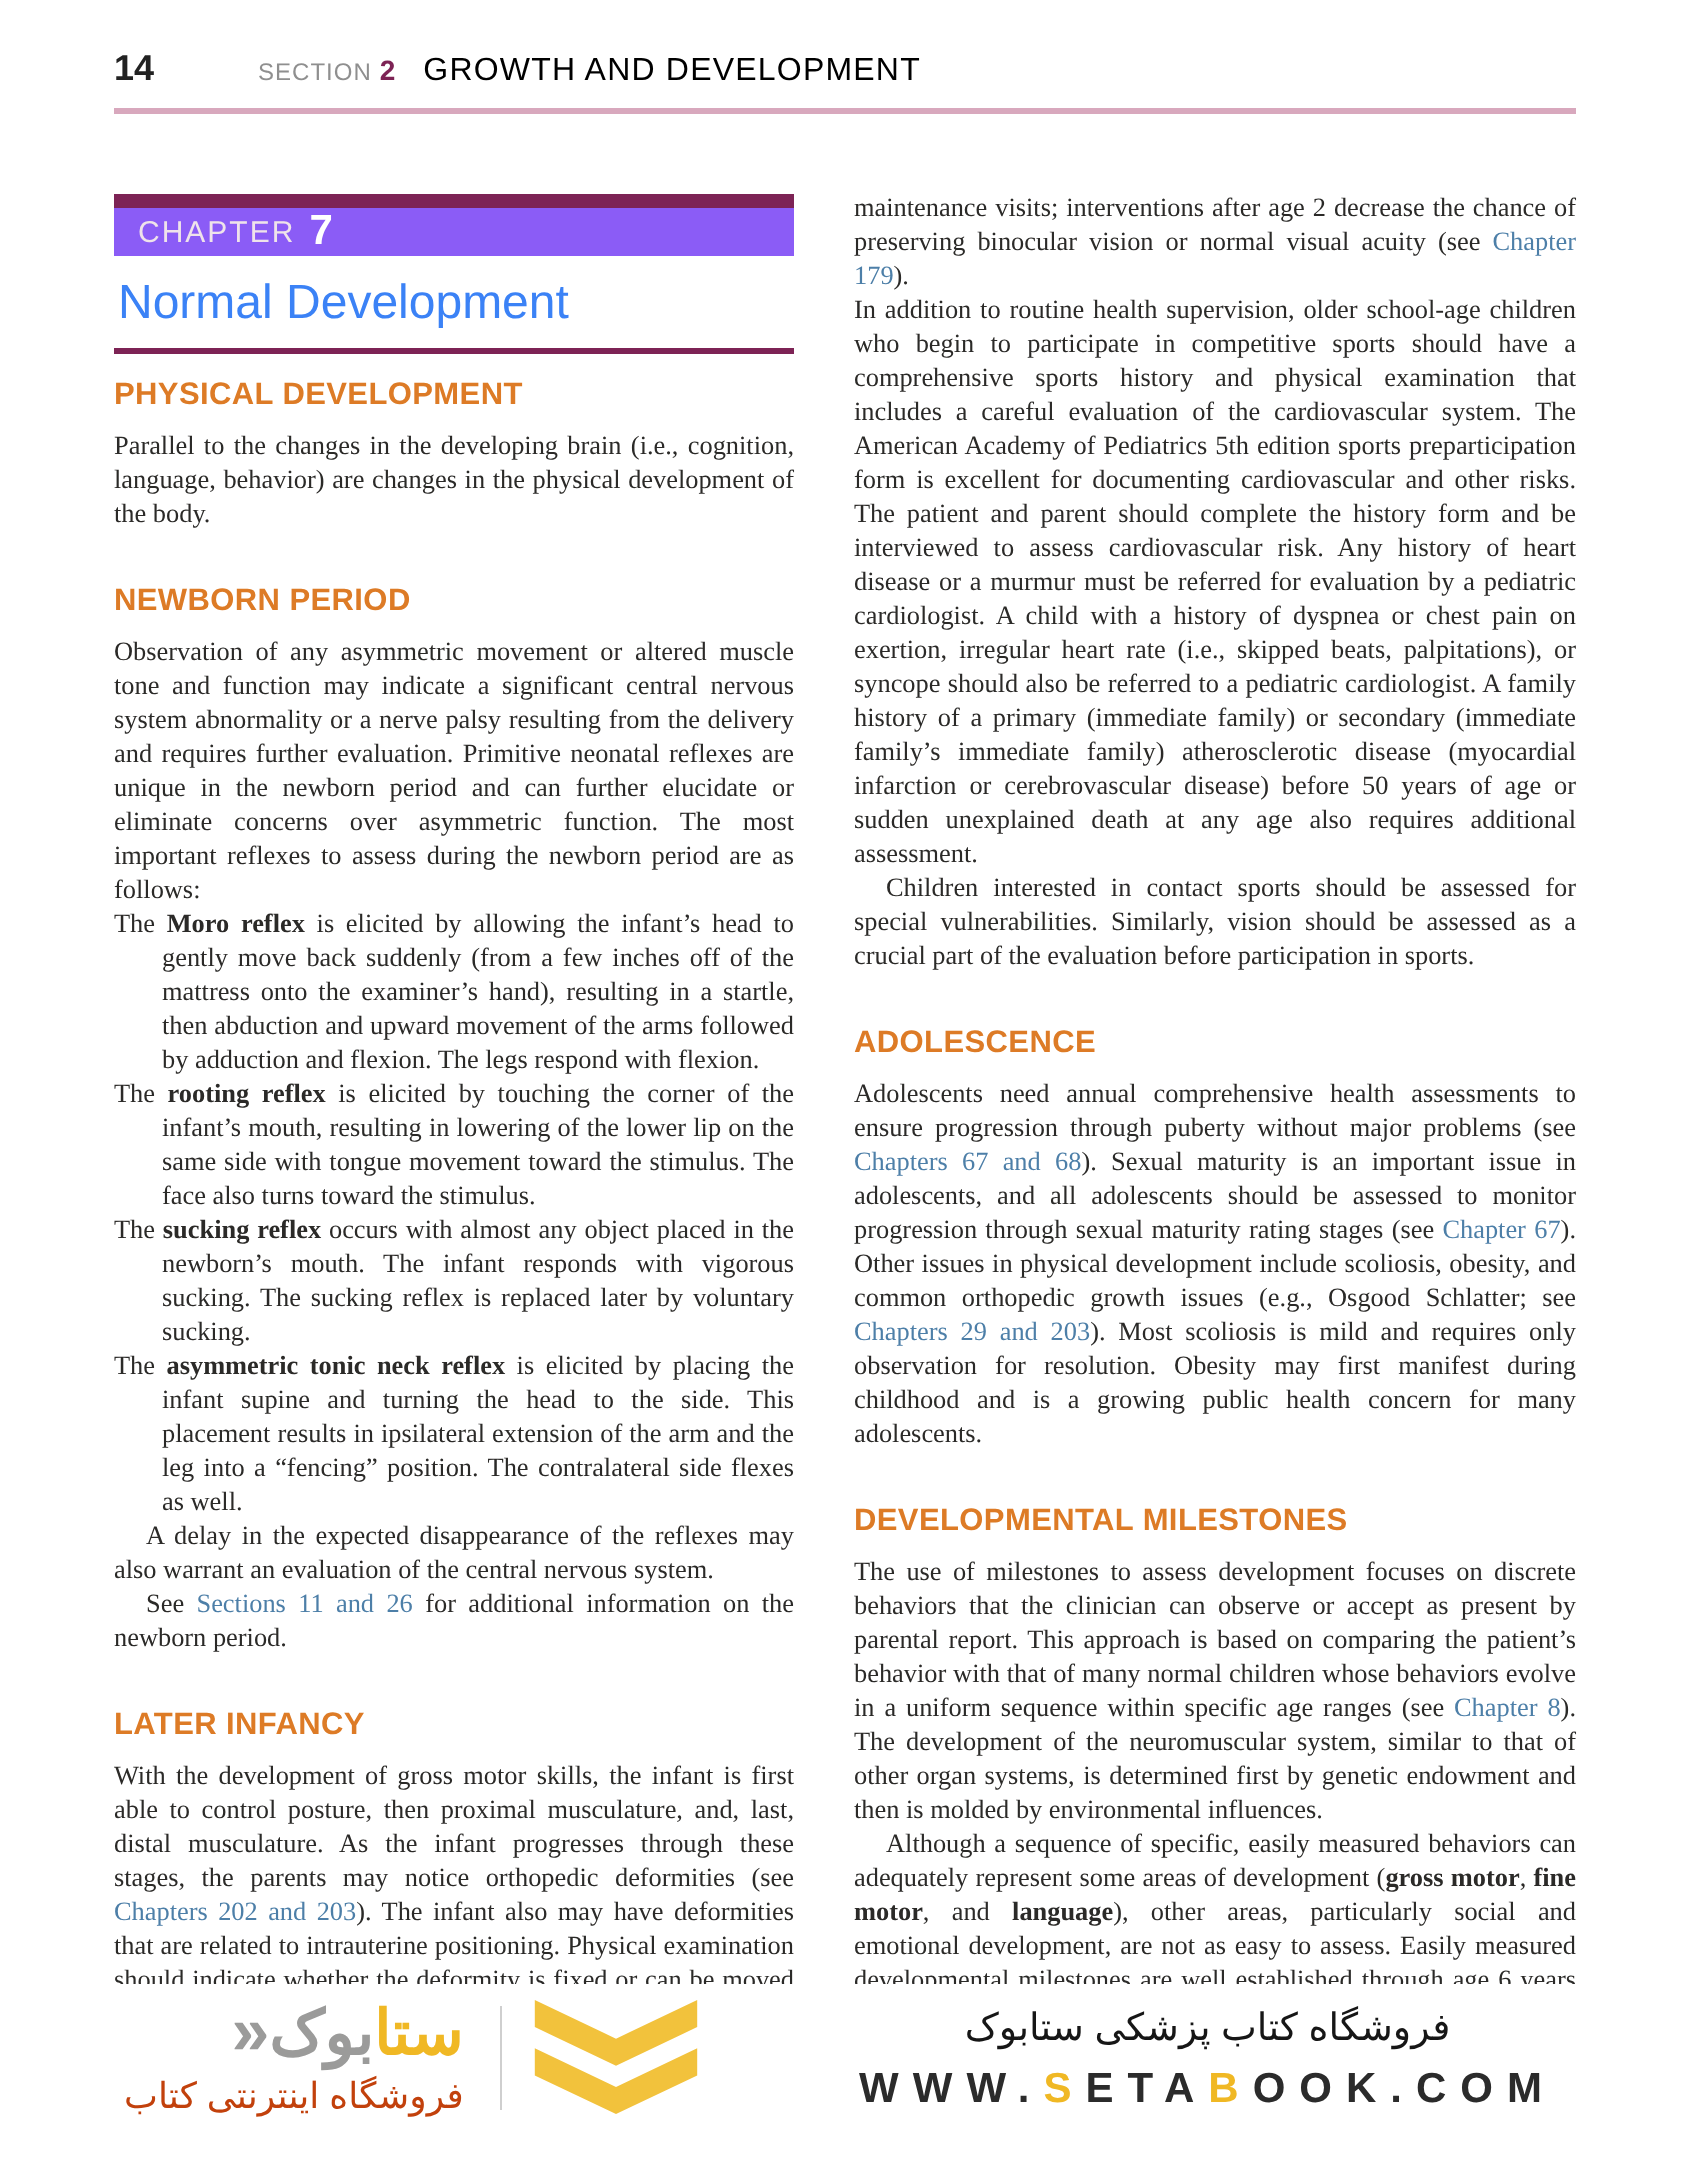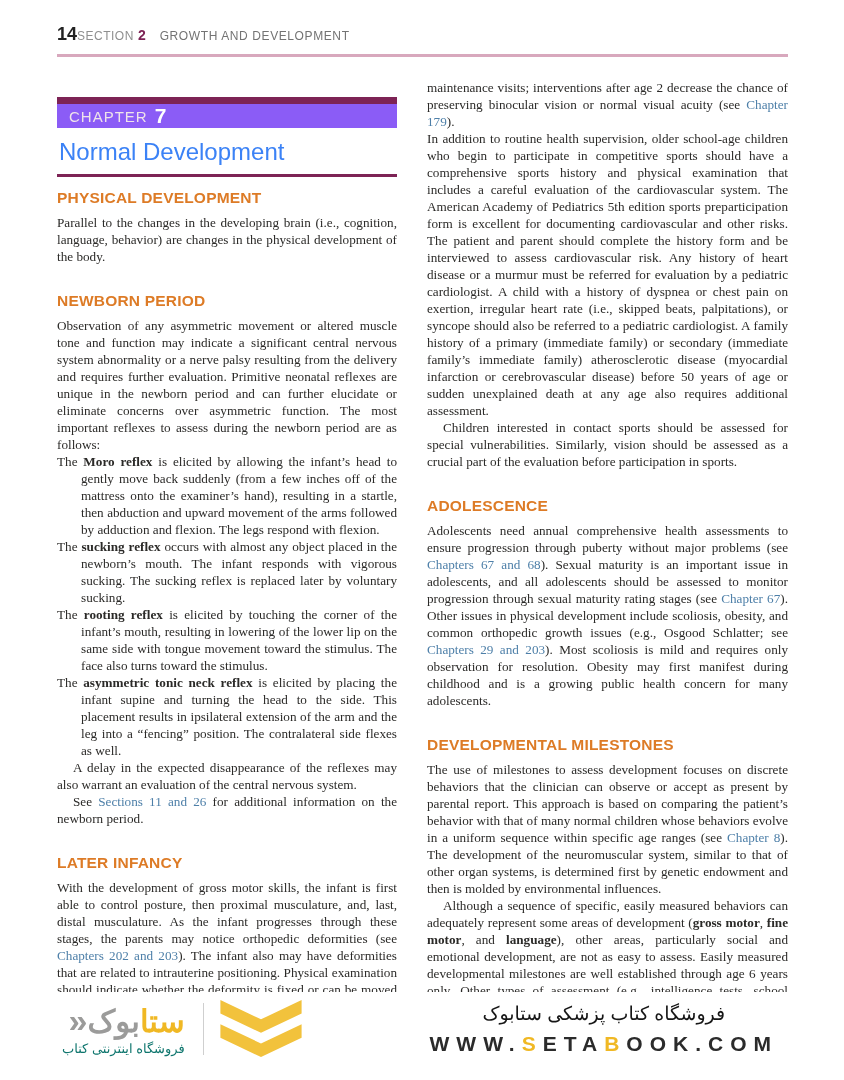--- a/index.html
+++ b/index.html
@@ -2,28 +2,28 @@
 <html><head>
 <meta charset="utf-8">
 <style>
   html,body{margin:0;padding:0;background:#e8e8e8;}
   .page{position:relative;width:844px;height:1080px;background:#ffffff;overflow:hidden;
         font-family:"Liberation Serif",serif;color:#2b2a28;}
   
   .page-header{display:flex;align-items:baseline;padding:24px 56px 0 57px;
                font-family:"Liberation Sans",sans-serif;}
   .pagenum{font-size:18px;font-weight:bold;color:#222;}
-  .sec-label{font-size:12px;color:#8f8f8f;letter-spacing:.5px;}
+  .sec-label{margin-left:52px;font-size:12px;color:#8f8f8f;letter-spacing:.5px;}
   .sec-num{margin-left:4px;font-size:14px;font-weight:bold;color:#7d2355;}
-  .sec-title{margin-left:14px;font-size:12px;color:#737373;letter-spacing:.6px;}
+  .sec-title{margin-left:14px;font-size:16px;color:#000000;letter-spacing:.6px;}
   .header-rule{height:3px;background:#d8a8bd;margin:9px 56px 0 57px;}
   
   .content{display:flex;padding:0 56px 0 57px;height:952px;overflow:hidden;box-sizing:border-box;}
   .col-left{width:340px;margin-right:30px;flex:none;}
-  .col-right{width:361px;flex:none;padding-top:22px;}
+  .col-right{width:361px;flex:none;padding-top:38px;}
   
   .chapter-banner{margin-top:40px;}
   .banner-stripe{height:7px;background:#7d2355;}
   .banner-body{height:24px;background:#8b5cf6;display:flex;align-items:center;padding-left:12px;}
   .ch-label{font-family:"Liberation Sans",sans-serif;font-size:15px;color:#efe3ea;letter-spacing:1px;}
   .ch-num{font-family:"Liberation Sans",sans-serif;font-size:21px;font-weight:bold;color:#ffffff;margin-left:7px;}
   .chapter-title{font-family:"Liberation Sans",sans-serif;font-weight:normal;
                  font-size:24px;color:#3b82f6;margin:10px 0 8px 2px;}
   .title-rule{height:3px;background:#7d2355;margin-bottom:4px;}
   
@@ -37,21 +37,21 @@
   .xref{color:#4d7fa8;cursor:pointer;}
   
   .page-footer{position:absolute;left:0;right:12px;bottom:0;height:88px;background:#ffffff;
                display:flex;align-items:center;justify-content:space-between;
                padding:0 54px 14px 62px;box-sizing:border-box;}
   .footer-left{display:flex;align-items:center;}
   .brand-text{font-family:"Liberation Sans",sans-serif;font-size:31px;font-weight:bold;line-height:1;}
   .b-yellow{color:#f0b824;}
   .b-gray{color:#9b9b9a;}
   .guillemet{font-size:34px;}
-  .brand-tagline{font-family:"Liberation Sans",sans-serif;font-size:13px;color:#0f766e;margin-top:4px;}
+  .brand-tagline{font-family:"Liberation Sans",sans-serif;font-size:18px;color:#c2410c;margin-top:4px;}
   .v-divider{width:1px;height:52px;background:#cfcfcf;margin:0 16px 0 18px;}
   .footer-right{text-align:center;}
   .store-title{font-family:"Liberation Sans",sans-serif;font-size:19px;color:#161616;margin-bottom:7px;}
   .website{font-family:"Liberation Sans",sans-serif;font-size:21px;font-weight:bold;
            letter-spacing:7px;color:#2b2b2b;}
   .w-y{color:#f0b824;}
 </style>
 </head>
 <body>
 
@@ -75,22 +75,22 @@
         </div>
       </div>
       <h1 class="chapter-title">Normal Development</h1>
       <div class="title-rule"></div>
       <div id="left-sections">
           <h2 class="sec-head">PHYSICAL DEVELOPMENT</h2>
           <p class="blk p"><span>Parallel to the changes in the developing brain (i.e., cognition, language, behavior) are changes in the physical development of the body.</span></p>
           <h2 class="sec-head">NEWBORN PERIOD</h2>
           <p class="blk p"><span>Observation of any asymmetric movement or altered muscle tone and function may indicate a significant central nervous system abnormality or a nerve palsy resulting from the delivery and requires further evaluation. Primitive neonatal reflexes are unique in the newborn period and can further elucidate or eliminate concerns over asymmetric function. The most important reflexes to assess during the newborn period are as follows:</span></p>
           <p class="blk hang"><span>The </span><span class="bold">Moro reflex</span><span> is elicited by allowing the infant’s head to gently move back suddenly (from a few inches off of the mattress onto the examiner’s hand), resulting in a startle, then abduction and upward movement of the arms followed by adduction and flexion. The legs respond with flexion.</span></p>
+          <p class="blk hang"><span>The </span><span class="bold">rooting reflex</span><span> is elicited by touching the corner of the infant’s mouth, resulting in lowering of the lower lip on the same side with tongue movement toward the stimulus. The face also turns toward the stimulus.</span></p>
           <p class="blk hang"><span>The </span><span class="bold">sucking reflex</span><span> occurs with almost any object placed in the newborn’s mouth. The infant responds with vigorous sucking. The sucking reflex is replaced later by voluntary sucking.</span></p>
-          <p class="blk hang"><span>The </span><span class="bold">rooting reflex</span><span> is elicited by touching the corner of the infant’s mouth, resulting in lowering of the lower lip on the same side with tongue movement toward the stimulus. The face also turns toward the stimulus.</span></p>
           <p class="blk hang"><span>The </span><span class="bold">asymmetric tonic neck reflex</span><span> is elicited by placing the infant supine and turning the head to the side. This placement results in ipsilateral extension of the arm and the leg into a “fencing” position. The contralateral side flexes as well.</span></p>
           <p class="blk pi"><span>A delay in the expected disappearance of the reflexes may also warrant an evaluation of the central nervous system.</span></p>
           <p class="blk pi"><span>See </span><span class="xref">Sections 11 and 26</span><span> for additional information on the newborn period.</span></p>
           <h2 class="sec-head">LATER INFANCY</h2>
           <p class="blk p"><span>With the development of gross motor skills, the infant is first able to control posture, then proximal musculature, and, last, distal musculature. As the infant progresses through these stages, the parents may notice orthopedic deformities (see </span><span class="xref">Chapters 202 and 203</span><span>). The infant also may have deformities that are related to intrauterine positioning. Physical examination should indicate whether the deformity is fixed or can be moved passively into the proper position. When a joint held in an abnormal fashion can be moved passively into the proper position, there is a high likelihood of resolving with the progression of gross motor development. Fixed deformities warrant immediate pediatric orthopedic consultation (see </span></p>
         </div>
 
     </div>
 
     <div class="col-right">

